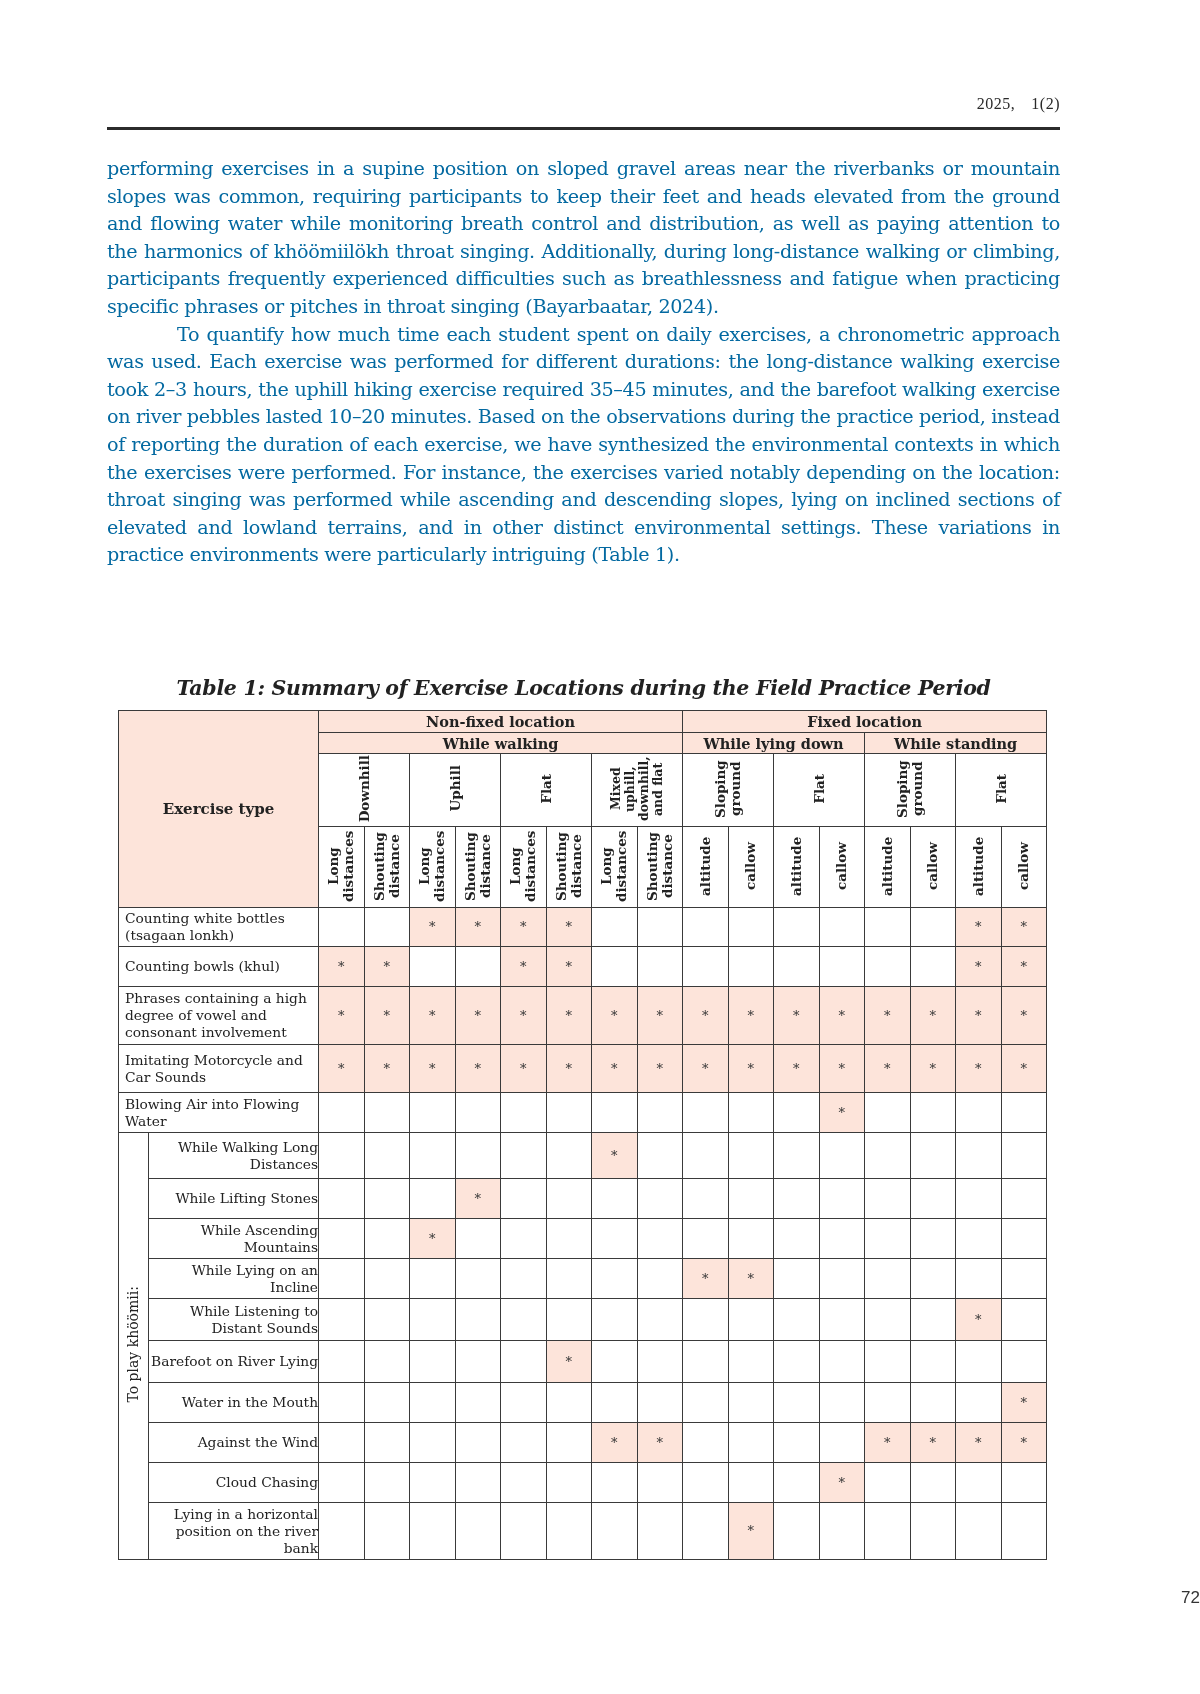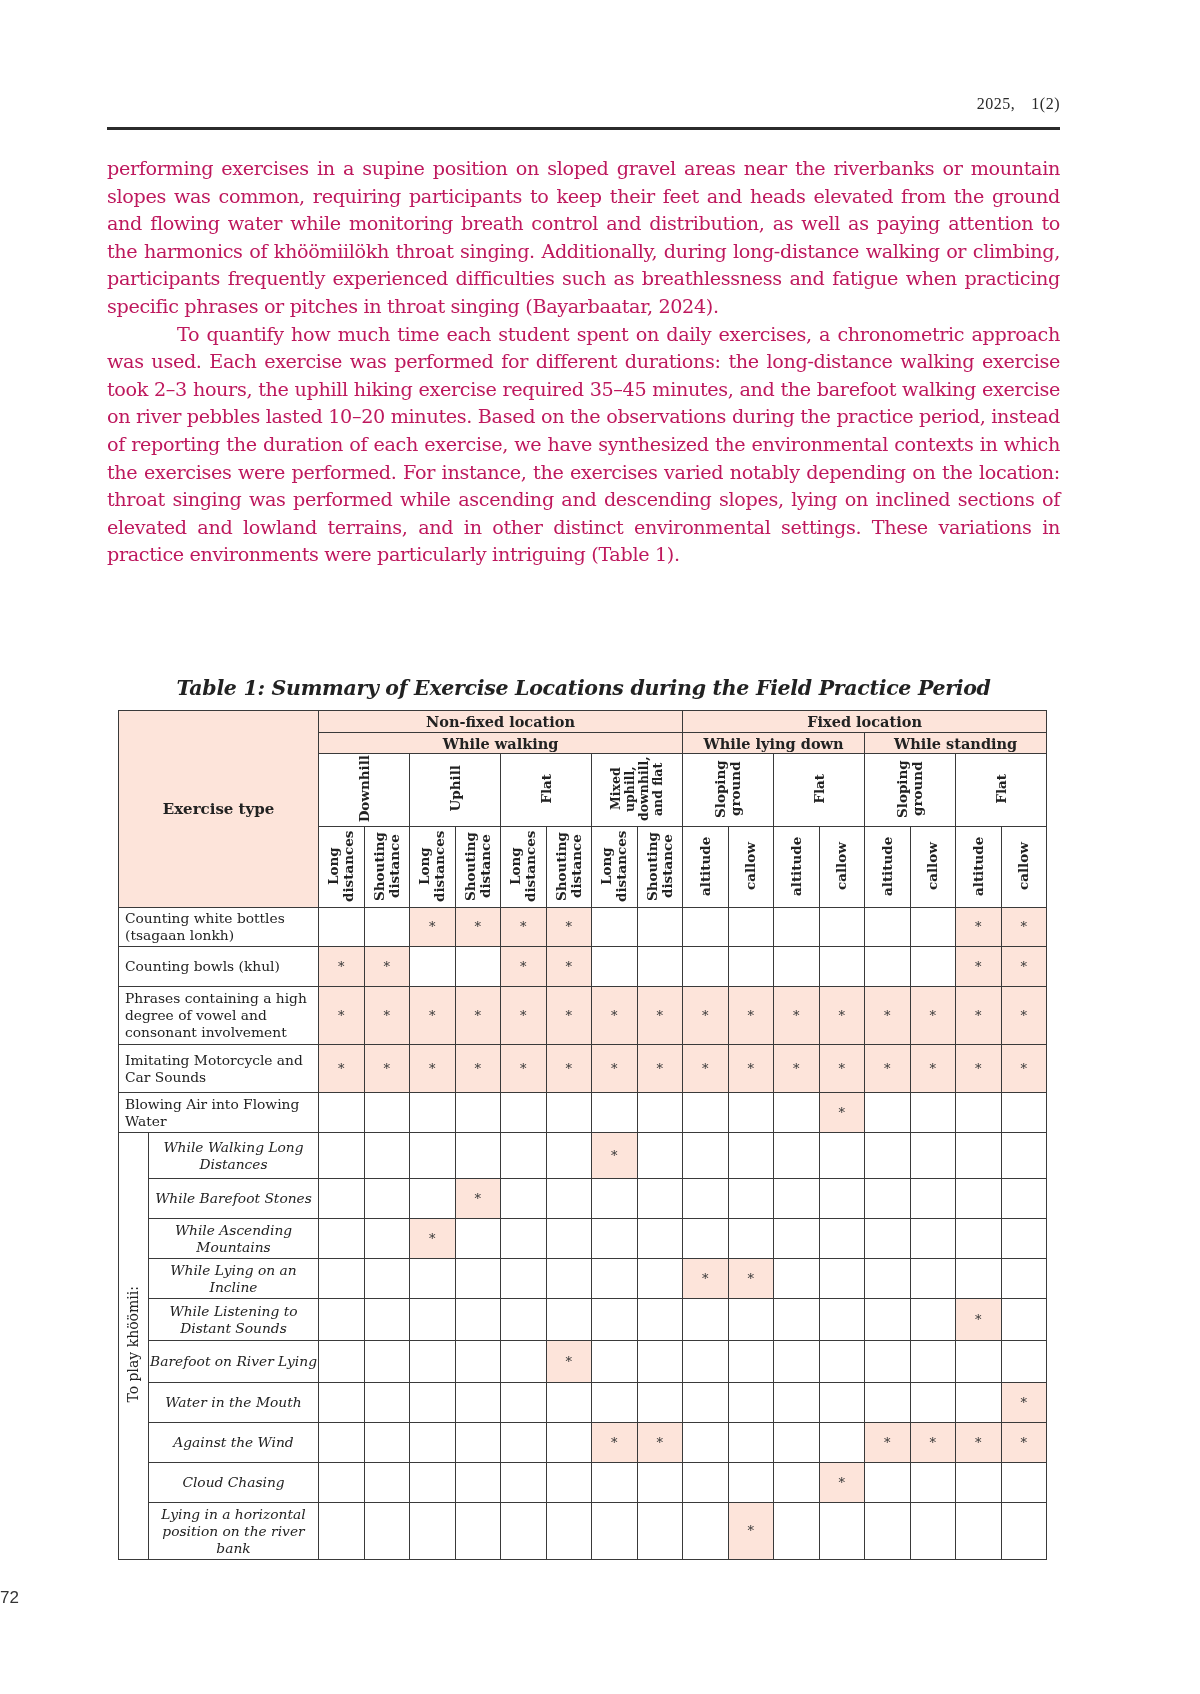--- a/index.html
+++ b/index.html
@@ -3,45 +3,45 @@
 <meta charset="utf-8">
 <style>
   html, body { margin:0; padding:0; background:#ffffff; }
   body { width:1200px; height:1694px; position:relative; overflow:hidden; color:#1e1e1e; }
   .running-head { position:absolute; left:107px; top:95px; width:953px; text-align:right;
     font-family:"Liberation Serif", serif; font-size:16px; color:#2a2a2a; letter-spacing:0.5px; }
   .running-head span + span { margin-left:16px; }
   .head-rule { position:absolute; left:107px; top:127px; width:953px; height:3px; background:#2b2b2b; }
   .body-text { position:absolute; left:107px; top:155px; width:953px;
     font-family:"DejaVu Serif", serif; font-size:19.2px; line-height:27.6px;
-    text-align:justify; color:#be185d; letter-spacing:-0.35px; }
+    text-align:justify; color:#0369a1; letter-spacing:-0.35px; }
   .body-text p { margin:0; }
   .body-text .indent { text-indent:70px; }
   .section-heading { text-align:center; font-weight:bold; font-family:"DejaVu Sans", sans-serif;
     font-size:19px; line-height:28px; letter-spacing:0; }
   .table-title { position:absolute; left:107px; top:676px; width:953px; text-align:center;
     font-family:"DejaVu Serif", serif; font-style:italic; font-weight:bold; font-size:20.5px; color:#222; letter-spacing:-0.3px; }
   table.exercise-table { position:absolute; left:118px; top:710px; width:928px; height:833px;
     border-collapse:collapse; table-layout:fixed;
     font-family:"DejaVu Serif", serif; color:#222; }
   .exercise-table td, .exercise-table th { border:1.5px solid #3a3a3a; padding:0; }
   .exercise-table th { font-weight:bold; font-size:14.5px; background:#fde4da; }
   .exercise-table th.plain { background:#ffffff; font-weight:bold; }
   .exercise-table th.corner { font-size:15px; background:#fde4da; }
   .vert { writing-mode:vertical-rl; transform:rotate(180deg); display:inline-block;
     font-size:13.5px; line-height:15px; text-align:center; white-space:nowrap; }
   .vert.small { font-size:13.5px; font-weight:bold; }
   .row-label { font-size:13.8px; line-height:17px; padding:0 0 0 6px !important; text-align:left; font-family:"DejaVu Serif", serif; }
-  .sub-label { font-size:13.8px; line-height:17px; text-align:center;font-style:italic; }
+  .sub-label { font-size:13.8px; line-height:17px; text-align:right; }
   .group-label { background:#fff; text-align:center; vertical-align:middle; }
   .group-label .vert { font-size:14px; font-weight:normal; }
   td.cell { text-align:center; vertical-align:middle; font-size:12px; }
   td.cell.on { background:#fde4da; }
   td.cell .mark { display:inline-block; font-size:13px; color:#333; line-height:1; }
-  .page-number { position:absolute; left:0; width:1200px; top:1588px; text-align:left;
+  .page-number { position:absolute; left:0; width:1200px; top:1588px; text-align:right;
     font-family:"Liberation Sans", sans-serif; font-size:17px; color:#333; }
 </style>
 </head>
 <body>
 
 <div class="running-head">
   <span>2025,</span><span>1(2)</span>
 </div>
 <div class="head-rule"></div>
 
@@ -208,21 +208,21 @@
         <td class="cell"></td>
         <td class="cell"></td>
         <td class="cell"></td>
         <td class="cell"></td>
         <td class="cell"></td>
         <td class="cell"></td>
         <td class="cell"></td>
         <td class="cell"></td>
       </tr>
       <tr style="height: 40px;">
-        <td class="sub-label">While Barefoot Stones</td>
+        <td class="sub-label">While Lifting Stones</td>
         <td class="cell"></td>
         <td class="cell"></td>
         <td class="cell"></td>
         <td class="cell on"><span class="mark">*</span></td>
         <td class="cell"></td>
         <td class="cell"></td>
         <td class="cell"></td>
         <td class="cell"></td>
         <td class="cell"></td>
         <td class="cell"></td>

